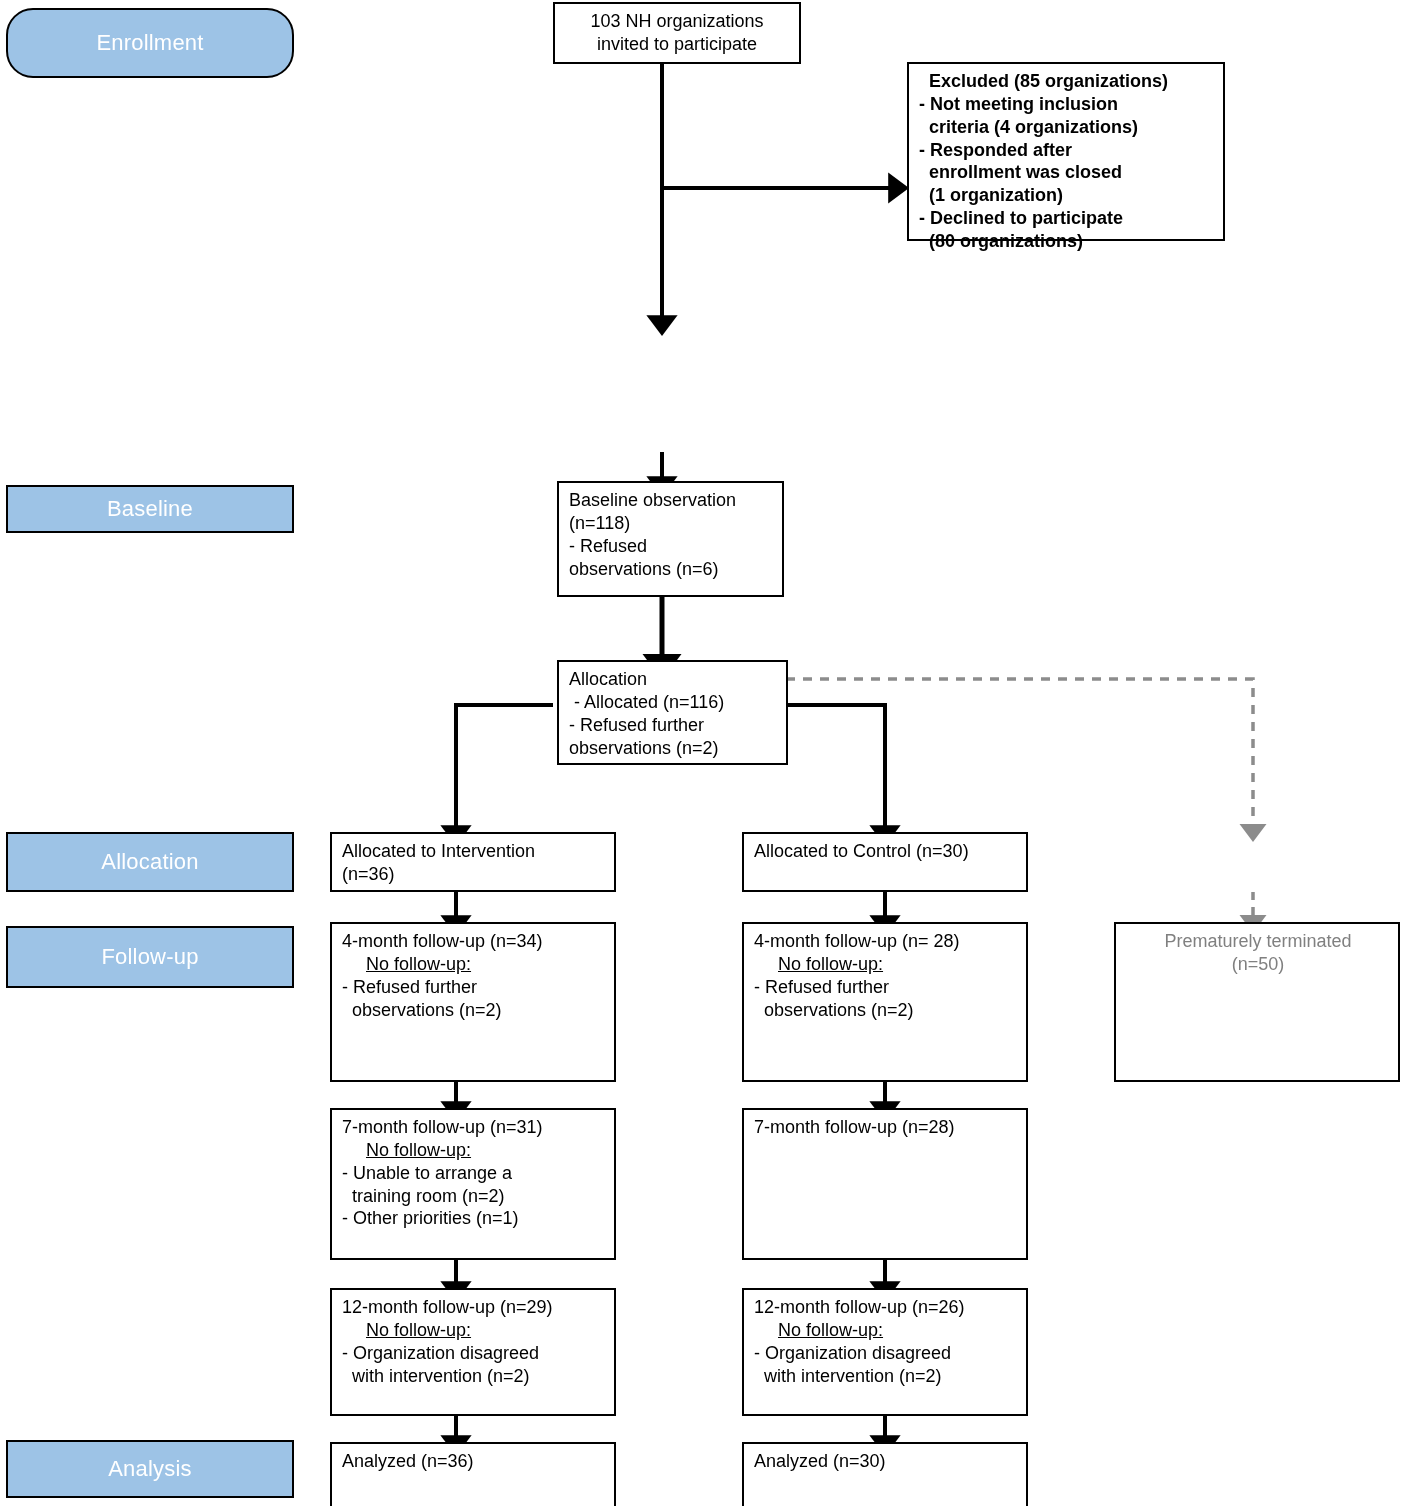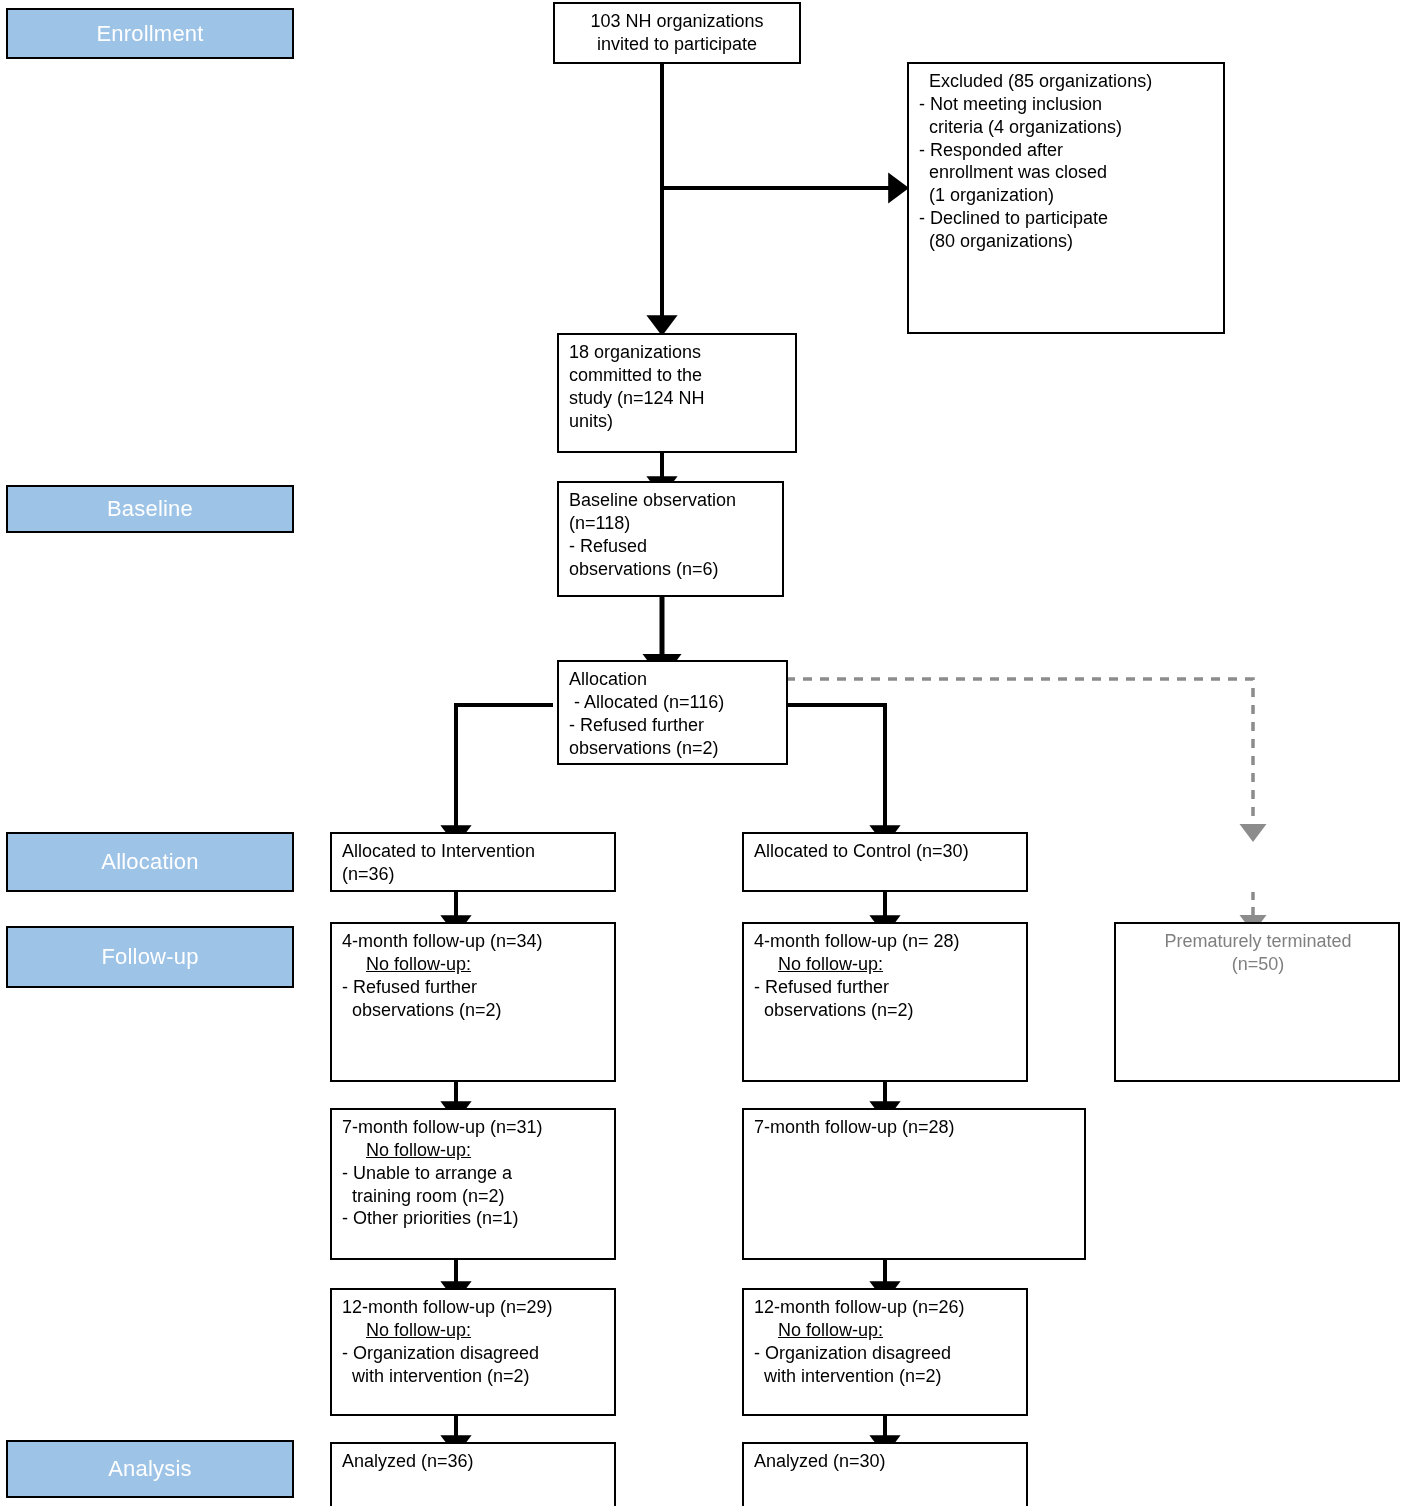--- a/index.html
+++ b/index.html
@@ -102,21 +102,21 @@
     <line x1="456" y1="1414" x2="456" y2="1440" stroke="#000000" stroke-width="4" marker-end="url(#ah)"></line>
 
     <line x1="885" y1="892" x2="885" y2="920" stroke="#000000" stroke-width="4" marker-end="url(#ah)"></line>
     <line x1="885" y1="1080" x2="885" y2="1106" stroke="#000000" stroke-width="4" marker-end="url(#ah)"></line>
     <line x1="885" y1="1258" x2="885" y2="1286" stroke="#000000" stroke-width="4" marker-end="url(#ah)"></line>
     <line x1="885" y1="1414" x2="885" y2="1440" stroke="#000000" stroke-width="4" marker-end="url(#ah)"></line>
 
     <line x1="1253" y1="892" x2="1253" y2="919" stroke="#8c8c8c" stroke-width="3.5" stroke-dasharray="8 7" marker-end="url(#ah-grey)"></line>
   </svg>
 
-  <div class="stage-label" style="left:6px; top:8px; width:288px; height:51px;">
+  <div class="stage-label" style="left:6px; top:8px; width:288px; height:70px;border-radius:27px;">
     <span>Enrollment</span>
   </div>
 
   <div class="stage-label" style="left:6px; top:485px; width:288px; height:48px;">
     <span>Baseline</span>
   </div>
 
   <div class="stage-label" style="left:6px; top:832px; width:288px; height:60px;">
     <span>Allocation</span>
   </div>
@@ -127,37 +127,31 @@
 
   <div class="stage-label" style="left:6px; top:1440px; width:288px; height:58px;">
     <span>Analysis</span>
   </div>
 
   <div class="node center" style="left:553px; top:2px; width:248px; height:62px;">
       <span class="ln">103 NH organizations</span>
       <span class="ln">invited to participate</span>
     </div>
 
-  <div class="node" style="left:907px; top:62px; width:318px; height:272px;">
+  <div class="node" style="left:907px; top:62px; width:318px; height:179px;font-weight:bold;">
       <span class="ln">  Excluded (85 organizations)</span>
       <span class="ln">- Not meeting inclusion</span>
       <span class="ln">  criteria (4 organizations)</span>
       <span class="ln">- Responded after</span>
       <span class="ln">  enrollment was closed</span>
       <span class="ln">  (1 organization)</span>
       <span class="ln">- Declined to participate</span>
       <span class="ln">  (80 organizations)</span>
     </div>
 
-  <div class="node" style="left:557px; top:333px; width:240px; height:120px;">
-      <span class="ln">18 organizations</span>
-      <span class="ln">committed to the</span>
-      <span class="ln">study (n=124 NH</span>
-      <span class="ln">units)</span>
-    </div>
 
   <div class="node" style="left:557px; top:481px; width:227px; height:116px;">
       <span class="ln">Baseline observation</span>
       <span class="ln">(n=118)</span>
       <span class="ln">- Refused</span>
       <span class="ln">observations (n=6)</span>
     </div>
 
   <div class="node" style="left:557px; top:660px; width:231px; height:105px;">
       <span class="ln">Allocation</span>
@@ -196,21 +190,21 @@
     </div>
 
   <div class="node" style="left:330px; top:1108px; width:286px; height:152px;">
       <span class="ln">7-month follow-up (n=31)</span>
       <span class="ln u">No follow-up:</span>
       <span class="ln">- Unable to arrange a</span>
       <span class="ln">  training room (n=2)</span>
       <span class="ln">- Other priorities (n=1)</span>
     </div>
 
-  <div class="node" style="left:742px; top:1108px; width:344px; height:152px;">
+  <div class="node" style="left:742px; top:1108px; width:286px; height:152px;">
       <span class="ln">7-month follow-up (n=28)</span>
     </div>
 
   <div class="node" style="left:330px; top:1288px; width:286px; height:128px;">
       <span class="ln">12-month follow-up (n=29)</span>
       <span class="ln u">No follow-up:</span>
       <span class="ln">- Organization disagreed</span>
       <span class="ln">  with intervention (n=2)</span>
     </div>
 

